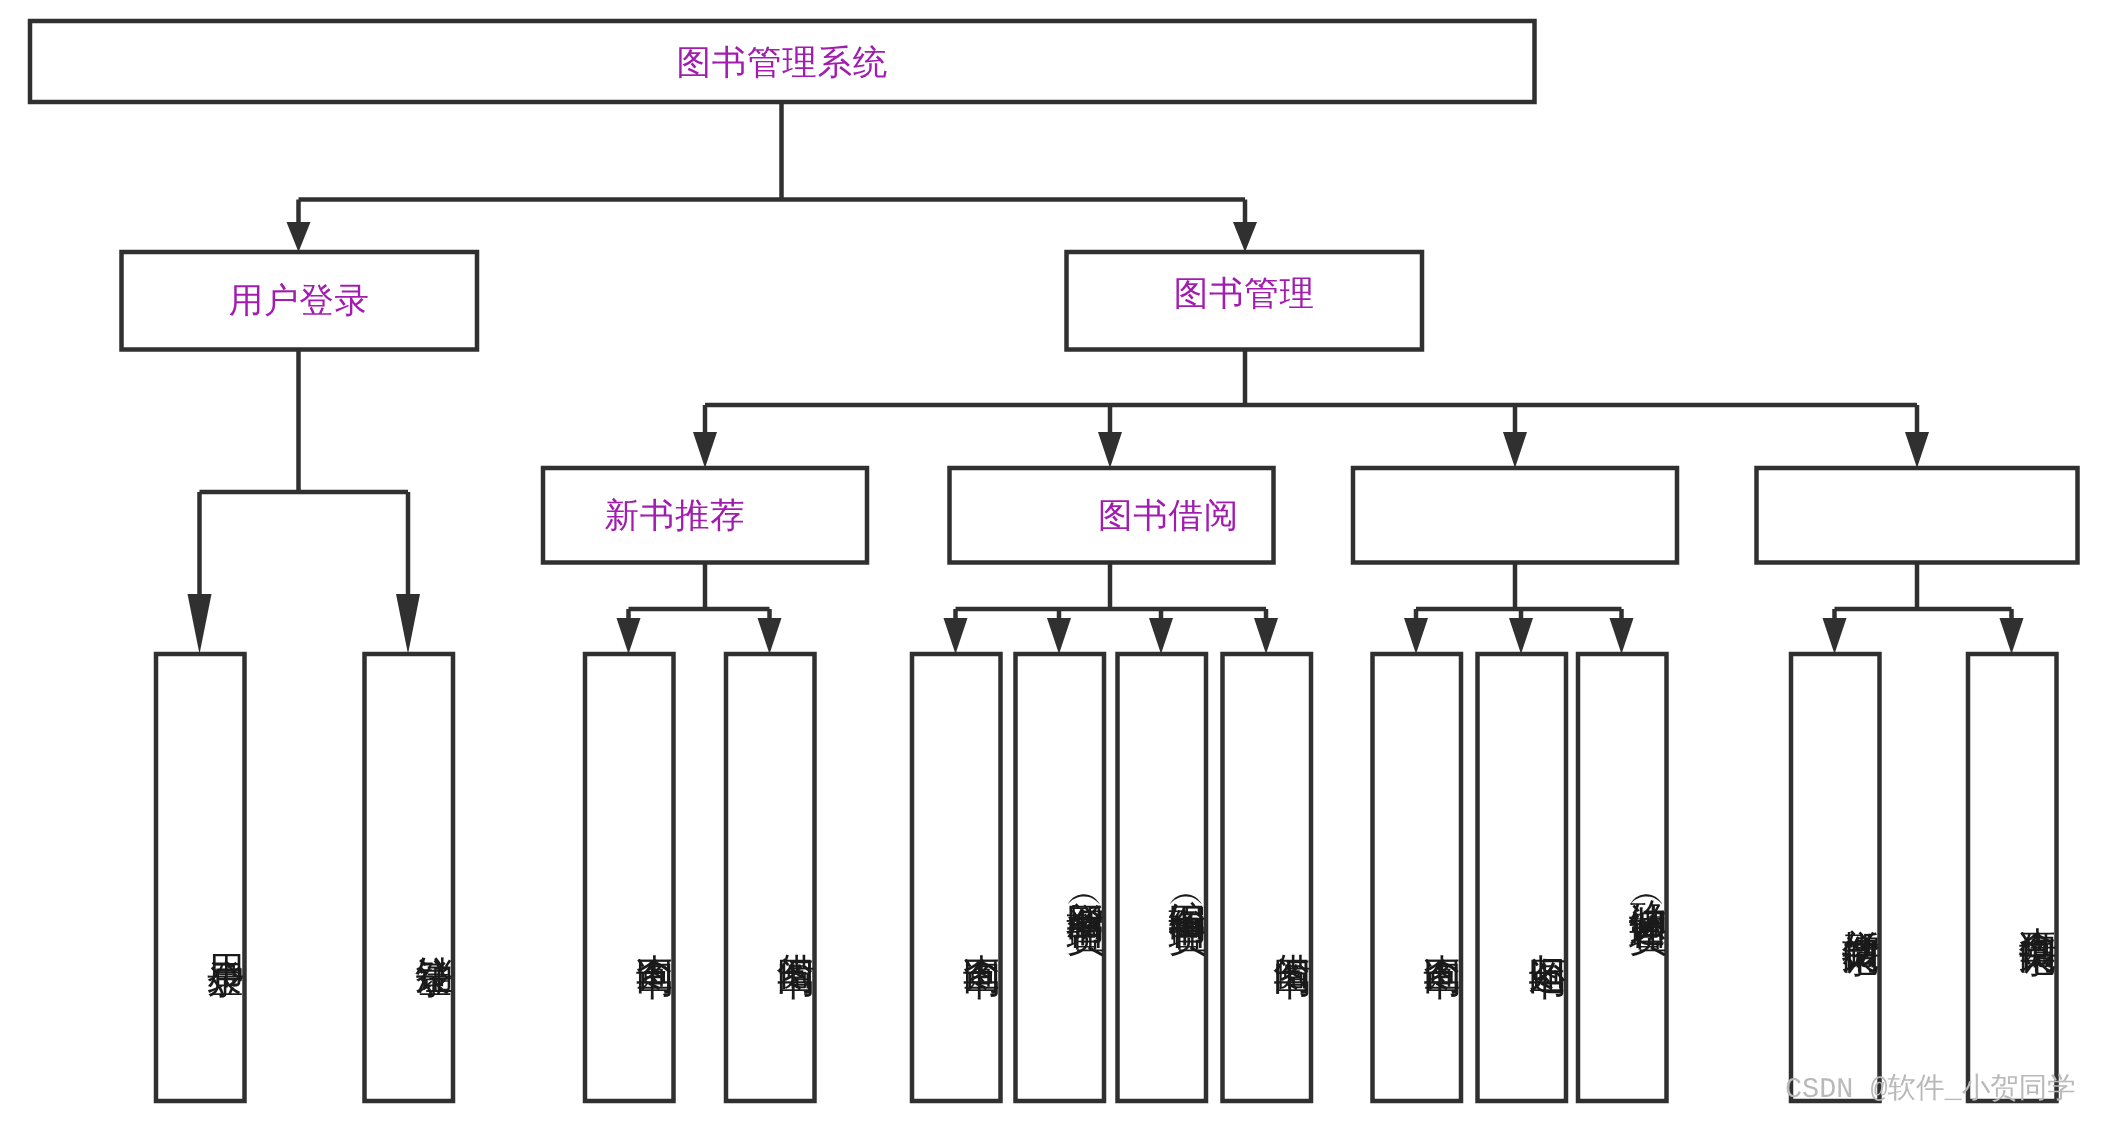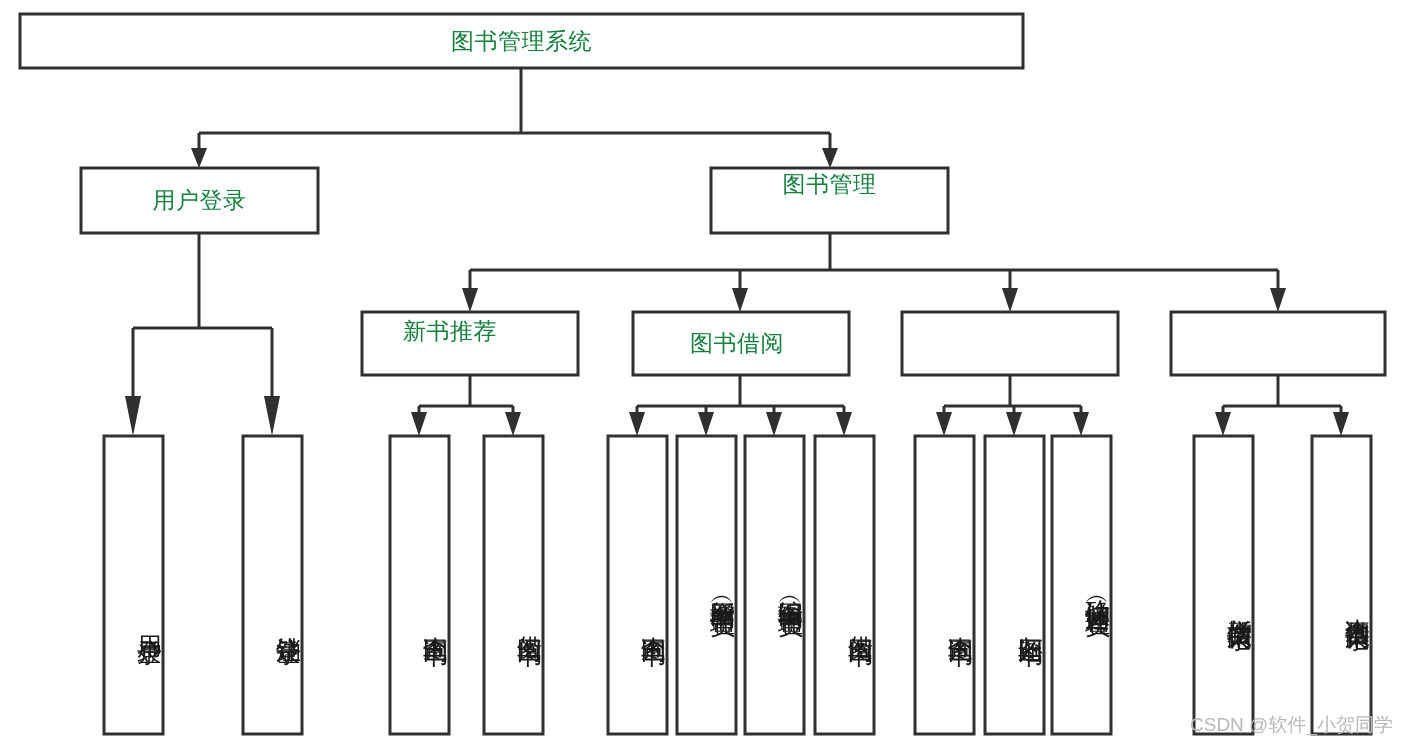--- a/index.html
+++ b/index.html
@@ -37,21 +37,21 @@
   .arrow-head {
     fill: #303030;
     stroke: none;
   }
   
   .node-label-h {
     position: absolute;
     display: flex;
     align-items: center;
     justify-content: center;
-    color: #15803d;
+    color: #a21caf;
     font-size: 23px;
     font-family: "Liberation Sans", "DejaVu Sans", sans-serif;
     letter-spacing: 0.5px;
     white-space: nowrap;
     pointer-events: none;
   }
   
   .node-label-v {
     position: absolute;
     display: flex;
@@ -166,34 +166,34 @@
     <rect class="node-box" x="985" y="436" width="59" height="298"></rect>
     <rect class="node-box" x="1052" y="436" width="59" height="298"></rect>
     <rect class="node-box" x="1194" y="436" width="59" height="298"></rect>
     <rect class="node-box" x="1312" y="436" width="59" height="298"></rect>
 
   </svg>
 
   <div class="node-label-h" style="left:20px; top:14px; width:1003px; height:54px;">图书管理系统</div>
 
   <div class="node-label-h" style="left:81px; top:168px; width:237px; height:65px;">用户登录</div>
-  <div class="node-label-h" style="left:711px; top:152px; width:237px; height:65px;">图书管理</div>
+  <div class="node-label-h" style="left:711px; top:163px; width:237px; height:65px;">图书管理</div>
 
-  <div class="node-label-h" style="left:362px; top:300px; width:176px; height:63px;">新书推荐</div>
-  <div class="node-label-h" style="left:609px; top:312px; width:256px; height:63px;">图书借阅</div>
+  <div class="node-label-h" style="left:362px; top:312px; width:176px; height:63px;">新书推荐</div>
+  <div class="node-label-h" style="left:651px; top:312px; width:256px; height:63px;">图书借阅</div>
 
   <div class="node-label-v" style="left:104px; top:506px; width:59px; height:228px;">用户登录</div>
   <div class="node-label-v" style="left:243px; top:506px; width:59px; height:228px;">注销登录</div>
   <div class="node-label-v" style="left:390px; top:506px; width:59px; height:228px;">查询图书</div>
   <div class="node-label-v" style="left:484px; top:506px; width:59px; height:228px;">借阅图书</div>
   <div class="node-label-v" style="left:608px; top:506px; width:59px; height:228px;">查询图书</div>
   <div class="node-label-v" style="left:677px; top:444px; width:59px; height:290px;">新增图书（管理员）</div>
   <div class="node-label-v" style="left:745px; top:444px; width:59px; height:290px;">编辑图书（管理员）</div>
   <div class="node-label-v" style="left:815px; top:506px; width:59px; height:228px;">借阅图书</div>
   <div class="node-label-v" style="left:915px; top:506px; width:59px; height:228px;">查询图书</div>
   <div class="node-label-v" style="left:985px; top:506px; width:59px; height:228px;">归还图书</div>
   <div class="node-label-v" style="left:1052px; top:444px; width:59px; height:290px;">确认归还（管理员）</div>
   <div class="node-label-v" style="left:1194px; top:474px; width:59px; height:260px;">新增借阅记录</div>
   <div class="node-label-v" style="left:1312px; top:474px; width:59px; height:260px;">查询借阅记录</div>
 
-  <div class="watermark" style="left:1190px; top:712px;">CSDN @软件_小贺同学</div>
+  <div class="watermark" style="left:1190px; top:712px;font-family:Liberation Mono, monospace;">CSDN @软件_小贺同学</div>
 
 </div>
 
 </body></html>

